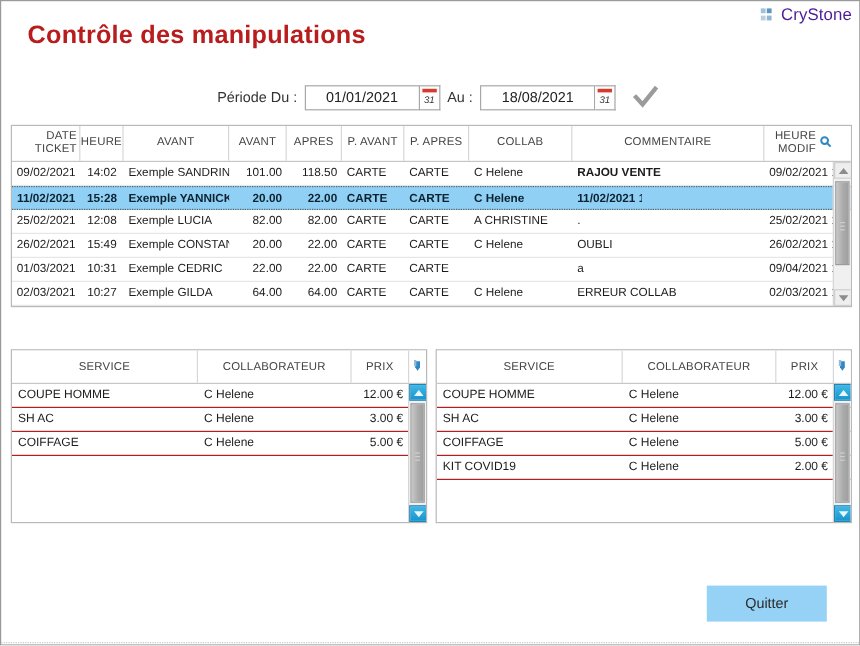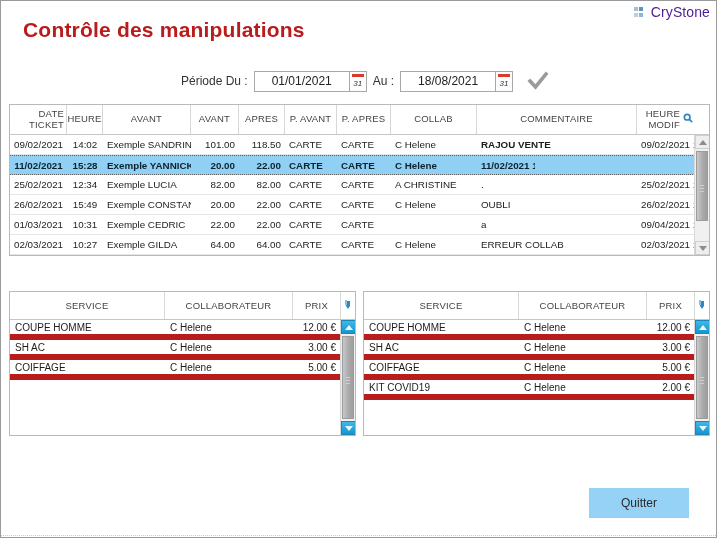--- a/index.html
+++ b/index.html
@@ -265,21 +265,21 @@
     letter-spacing: .2px;
     user-select: none;
   }
   .sh:last-child { border-right: none; }
   .sh-icon { position: relative; }
   .sub-body { position: relative; height: 115px; overflow: hidden; }
   .srow {
     display: flex;
     height: 20px;
     align-items: center;
-    border-bottom: 6px solid #b91c1c;
+    border-bottom: 1px solid #b91c1c;
     font-size: 10px;
     color: #1c1c1c;
   }
   .sc { padding: 0 5px; overflow: hidden; white-space: nowrap; }
 
   
   .btn-quit {
     position: absolute;
     left: 588px; top: 487px;
     width: 100px; height: 30px;
@@ -396,21 +396,21 @@
             <div class="gc ta-l" style="width: 88px; flex: 0 0 88px;">Exemple YANNICK</div>
             <div class="gc ta-r" style="width: 48px; flex: 0 0 48px;">20.00</div>
             <div class="gc ta-r" style="width: 46px; flex: 0 0 46px;">22.00</div>
             <div class="gc ta-l" style="width: 52px; flex: 0 0 52px;">CARTE</div>
             <div class="gc ta-l" style="width: 54px; flex: 0 0 54px;">CARTE</div>
             <div class="gc ta-l" style="width: 86px; flex: 0 0 86px;">C Helene</div>
             <div class="gc ta-l" style="width: 58px; flex: 0 0 58px;">11/02/2021 17:2</div>
           </div>
           <div class="grow">
             <div class="gc ta-c" style="width: 57px; flex: 0 0 57px;">25/02/2021</div>
-            <div class="gc ta-c" style="width: 36px; flex: 0 0 36px;">12:34</div>
+            <div class="gc ta-c" style="width: 36px; flex: 0 0 36px;">12:08</div>
             <div class="gc ta-l" style="width: 88px; flex: 0 0 88px;">Exemple LUCIA</div>
             <div class="gc ta-r" style="width: 48px; flex: 0 0 48px;">82.00</div>
             <div class="gc ta-r" style="width: 46px; flex: 0 0 46px;">82.00</div>
             <div class="gc ta-l" style="width: 52px; flex: 0 0 52px;">CARTE</div>
             <div class="gc ta-l" style="width: 54px; flex: 0 0 54px;">CARTE</div>
             <div class="gc ta-l" style="width: 86px; flex: 0 0 86px;">A CHRISTINE</div>
             <div class="gc ta-l" style="width: 160px; flex: 0 0 160px;">.</div>
             <div class="gc ta-l" style="width: 58px; flex: 0 0 58px;">25/02/2021 12:3</div>
           </div>
           <div class="grow">

